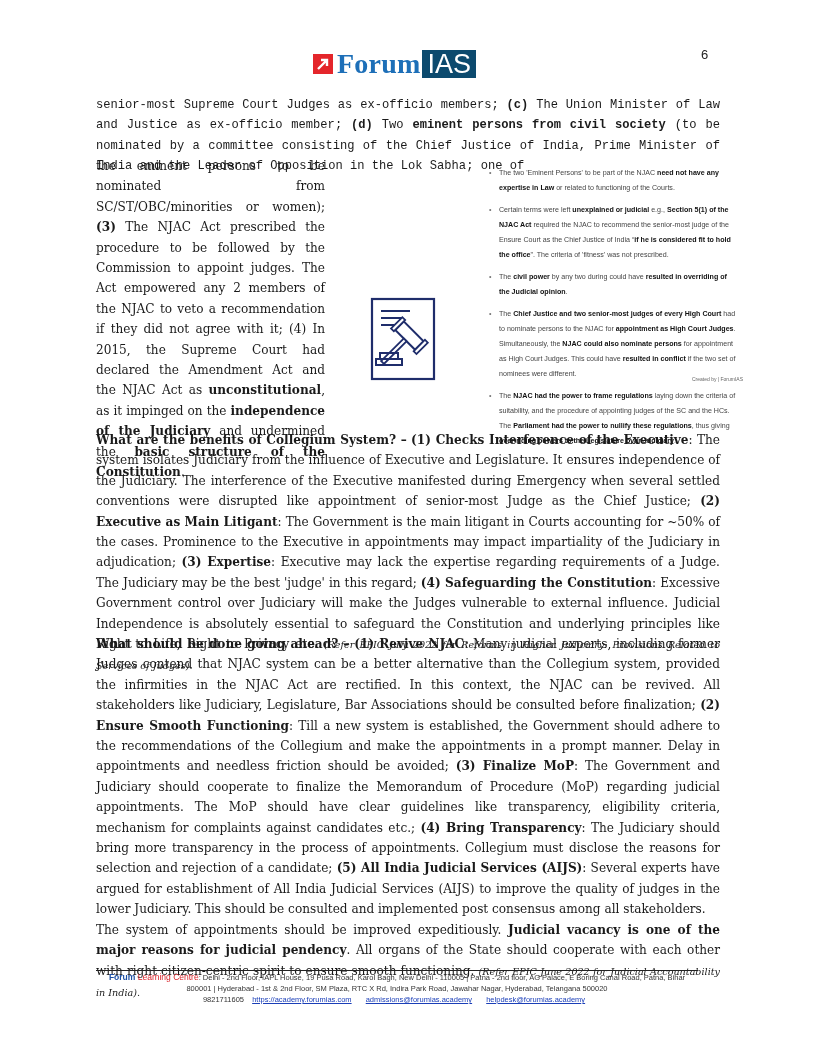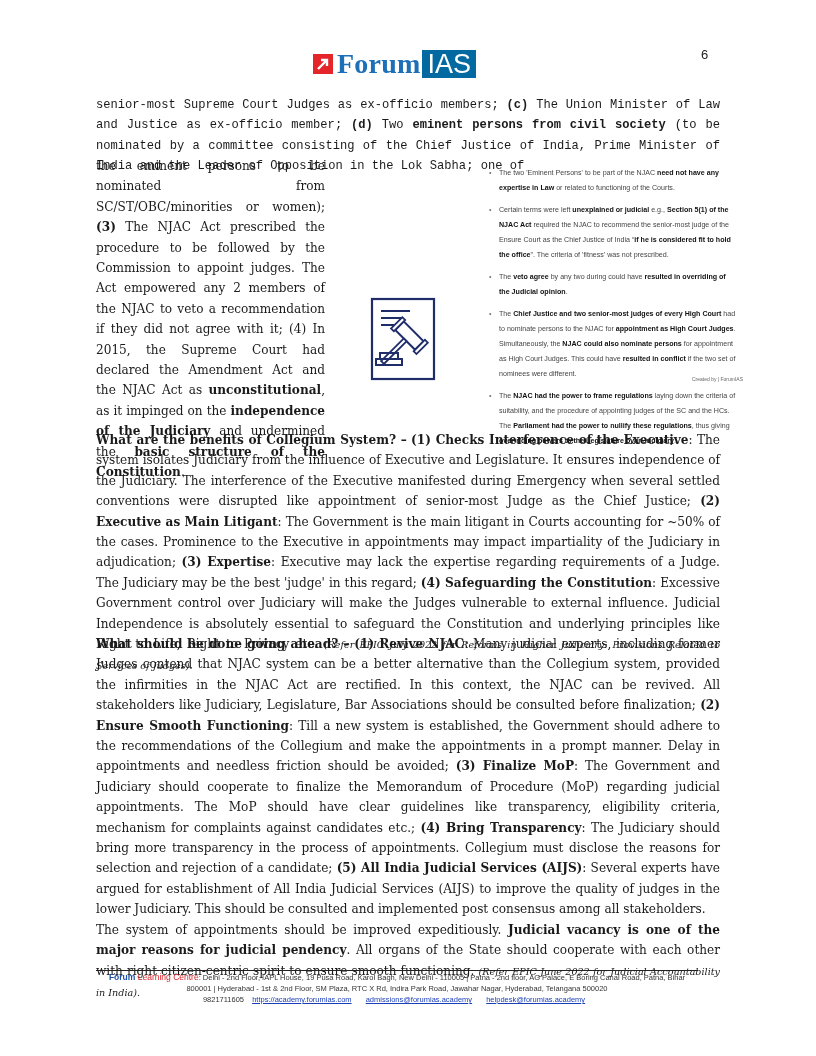--- a/index.html
+++ b/index.html
@@ -5,21 +5,21 @@
   * { margin: 0; padding: 0; box-sizing: border-box; }
   html, body { width: 816px; height: 1056px; background: #ffffff; overflow: hidden; }
   body { position: relative; font-family: "DejaVu Serif", serif; color: #1a1a1a; }
 
   .page-num { position: absolute; left: 701px; top: 47px; font-family: "Liberation Sans", sans-serif; font-size: 13px; color: #222; }
 
   .logo { position: absolute; left: 313px; top: 50px; height: 28px; display: flex; align-items: center; }
   .logo .arrow-box { width: 20px; height: 20px; background: #e4262b; position: relative; margin-right: 4px; }
   .logo .arrow-box svg { position: absolute; left: 0; top: 0; }
   .logo .forum { font-family: "Liberation Serif", serif; font-weight: bold; font-size: 28px; color: #1d6fb8; letter-spacing: 0.2px; line-height: 28px; }
-  .logo .ias { font-family: "Liberation Sans", sans-serif; font-size: 27px; color: #fff; background: #0369a1; padding: 0 5px; line-height: 28px; margin-left: 2px; }
+  .logo .ias { font-family: "Liberation Sans", sans-serif; font-size: 27px; color: #fff; background: #0c4a6e; padding: 0 5px; line-height: 28px; margin-left: 2px; }
 
   .content { position: absolute; left: 96px; width: 624px; font-size: 12.1px; line-height: 20.4px; text-align: justify; }
   .content b { font-weight: bold; }
   .content i.ref { font-style: italic; font-size: 9.6px; }
 
   .p-top { top: 95px; font-family: Liberation Mono, monospace; }
   .p-left { position: absolute; left: 96px; top: 156px; width: 229px; font-size: 12.1px; line-height: 20.4px; text-align: justify; }
 
   .infographic { position: absolute; left: 336px; top: 166px; width: 400px; height: 230px; }
   .info-title-box { position: absolute; left: 0; top: 0; width: 148px; height: 115px; background: #e6e6e6; display: flex; align-items: center; justify-content: center; text-align: center; font-family: "Liberation Sans", sans-serif; font-size: 13.2px; line-height: 15.5px; color: #333; padding: 4px; }
@@ -75,21 +75,21 @@
         <rect x="14" y="-10" width="4" height="16" fill="#fff" stroke="#1f2d6b" stroke-width="1.8"></rect>
         <rect x="-2" y="4" width="4" height="32" fill="#fff" stroke="#1f2d6b" stroke-width="1.8"></rect>
       </g>
       <rect x="6" y="62" width="26" height="6" fill="none" stroke="#1f2d6b" stroke-width="2"></rect>
       <rect x="10" y="56" width="18" height="6" fill="none" stroke="#1f2d6b" stroke-width="2"></rect>
     </svg>
   </div>
   <ul class="info-list">
     <li><span>The two 'Eminent Persons' to be part of the NJAC </span><b>need not have any expertise in Law</b><span> or related to functioning of the Courts.</span></li>
     <li><span>Certain terms were left </span><b>unexplained or judicial</b><span> e.g., </span><b>Section 5(1) of the NJAC Act</b><span> required the NJAC to recommend the senior-most judge of the Ensure Court as the Chief Justice of India “</span><b>if he is considered fit to hold the office</b><span>”. The criteria of 'fitness' was not prescribed.</span></li>
-    <li><span>The </span><b>veto agree</b><span> by any two during could have </span><b>resulted in overriding of the Judicial opinion</b><span>.</span></li>
+    <li><span>The </span><b>civil power</b><span> by any two during could have </span><b>resulted in overriding of the Judicial opinion</b><span>.</span></li>
     <li><span>The </span><b>Chief Justice and two senior-most judges of every High Court</b><span> had to nominate persons to the NJAC for </span><b>appointment as High Court Judges</b><span>. Simultaneously, the </span><b>NJAC could also nominate persons</b><span> for appointment as High Court Judges. This could have </span><b>resulted in conflict</b><span> if the two set of nominees were different.</span></li>
     <li><span>The </span><b>NJAC had the power to frame regulations</b><span> laying down the criteria of suitability, and the procedure of appointing judges of the SC and the HCs. The </span><b>Parliament had the power to nullify these regulations</b><span>, thus giving </span><b>over-riding powers to the Legislature over Judiciary</b><span>.</span></li>
   </ul>
   <div class="info-credit">Created by | ForumIAS</div>
 </div>
 
 <div class="content p-benefits">
   <b>What are the benefits of Collegium System? –</b> <b>(1) Checks Interference of the Executive</b><span>: The system isolates Judiciary from the influence of Executive and Legislature. It ensures independence of the Judiciary. The interference of the Executive manifested during Emergency when several settled conventions were disrupted like appointment of senior-most Judge as the Chief Justice; </span><b>(2) Executive as Main Litigant</b><span>: The Government is the main litigant in Courts accounting for ~50% of the cases. Prominence to the Executive in appointments may impact impartiality of the Judiciary in adjudication; </span><b>(3) Expertise</b><span>: Executive may lack the expertise regarding requirements of a Judge. The Judiciary may be the best 'judge' in this regard; </span><b>(4) Safeguarding the Constitution</b><span>: Excessive Government control over Judiciary will make the Judges vulnerable to external influence. Judicial Independence is absolutely essential to safeguard the Constitution and underlying principles like Right to Life, Right to Privacy etc. </span><i class="ref">(Refer EPIC July 2022 for Reforms in Higher Judiciary: Provisions Related to Services of Judges).</i>
 </div>
 

